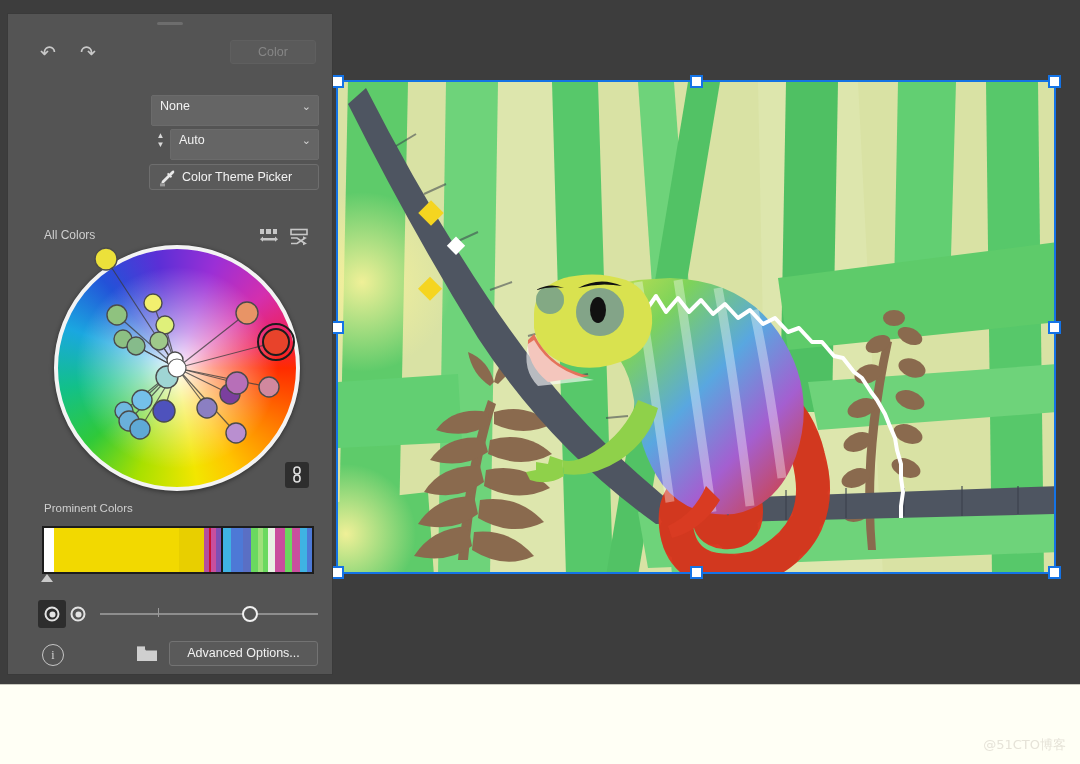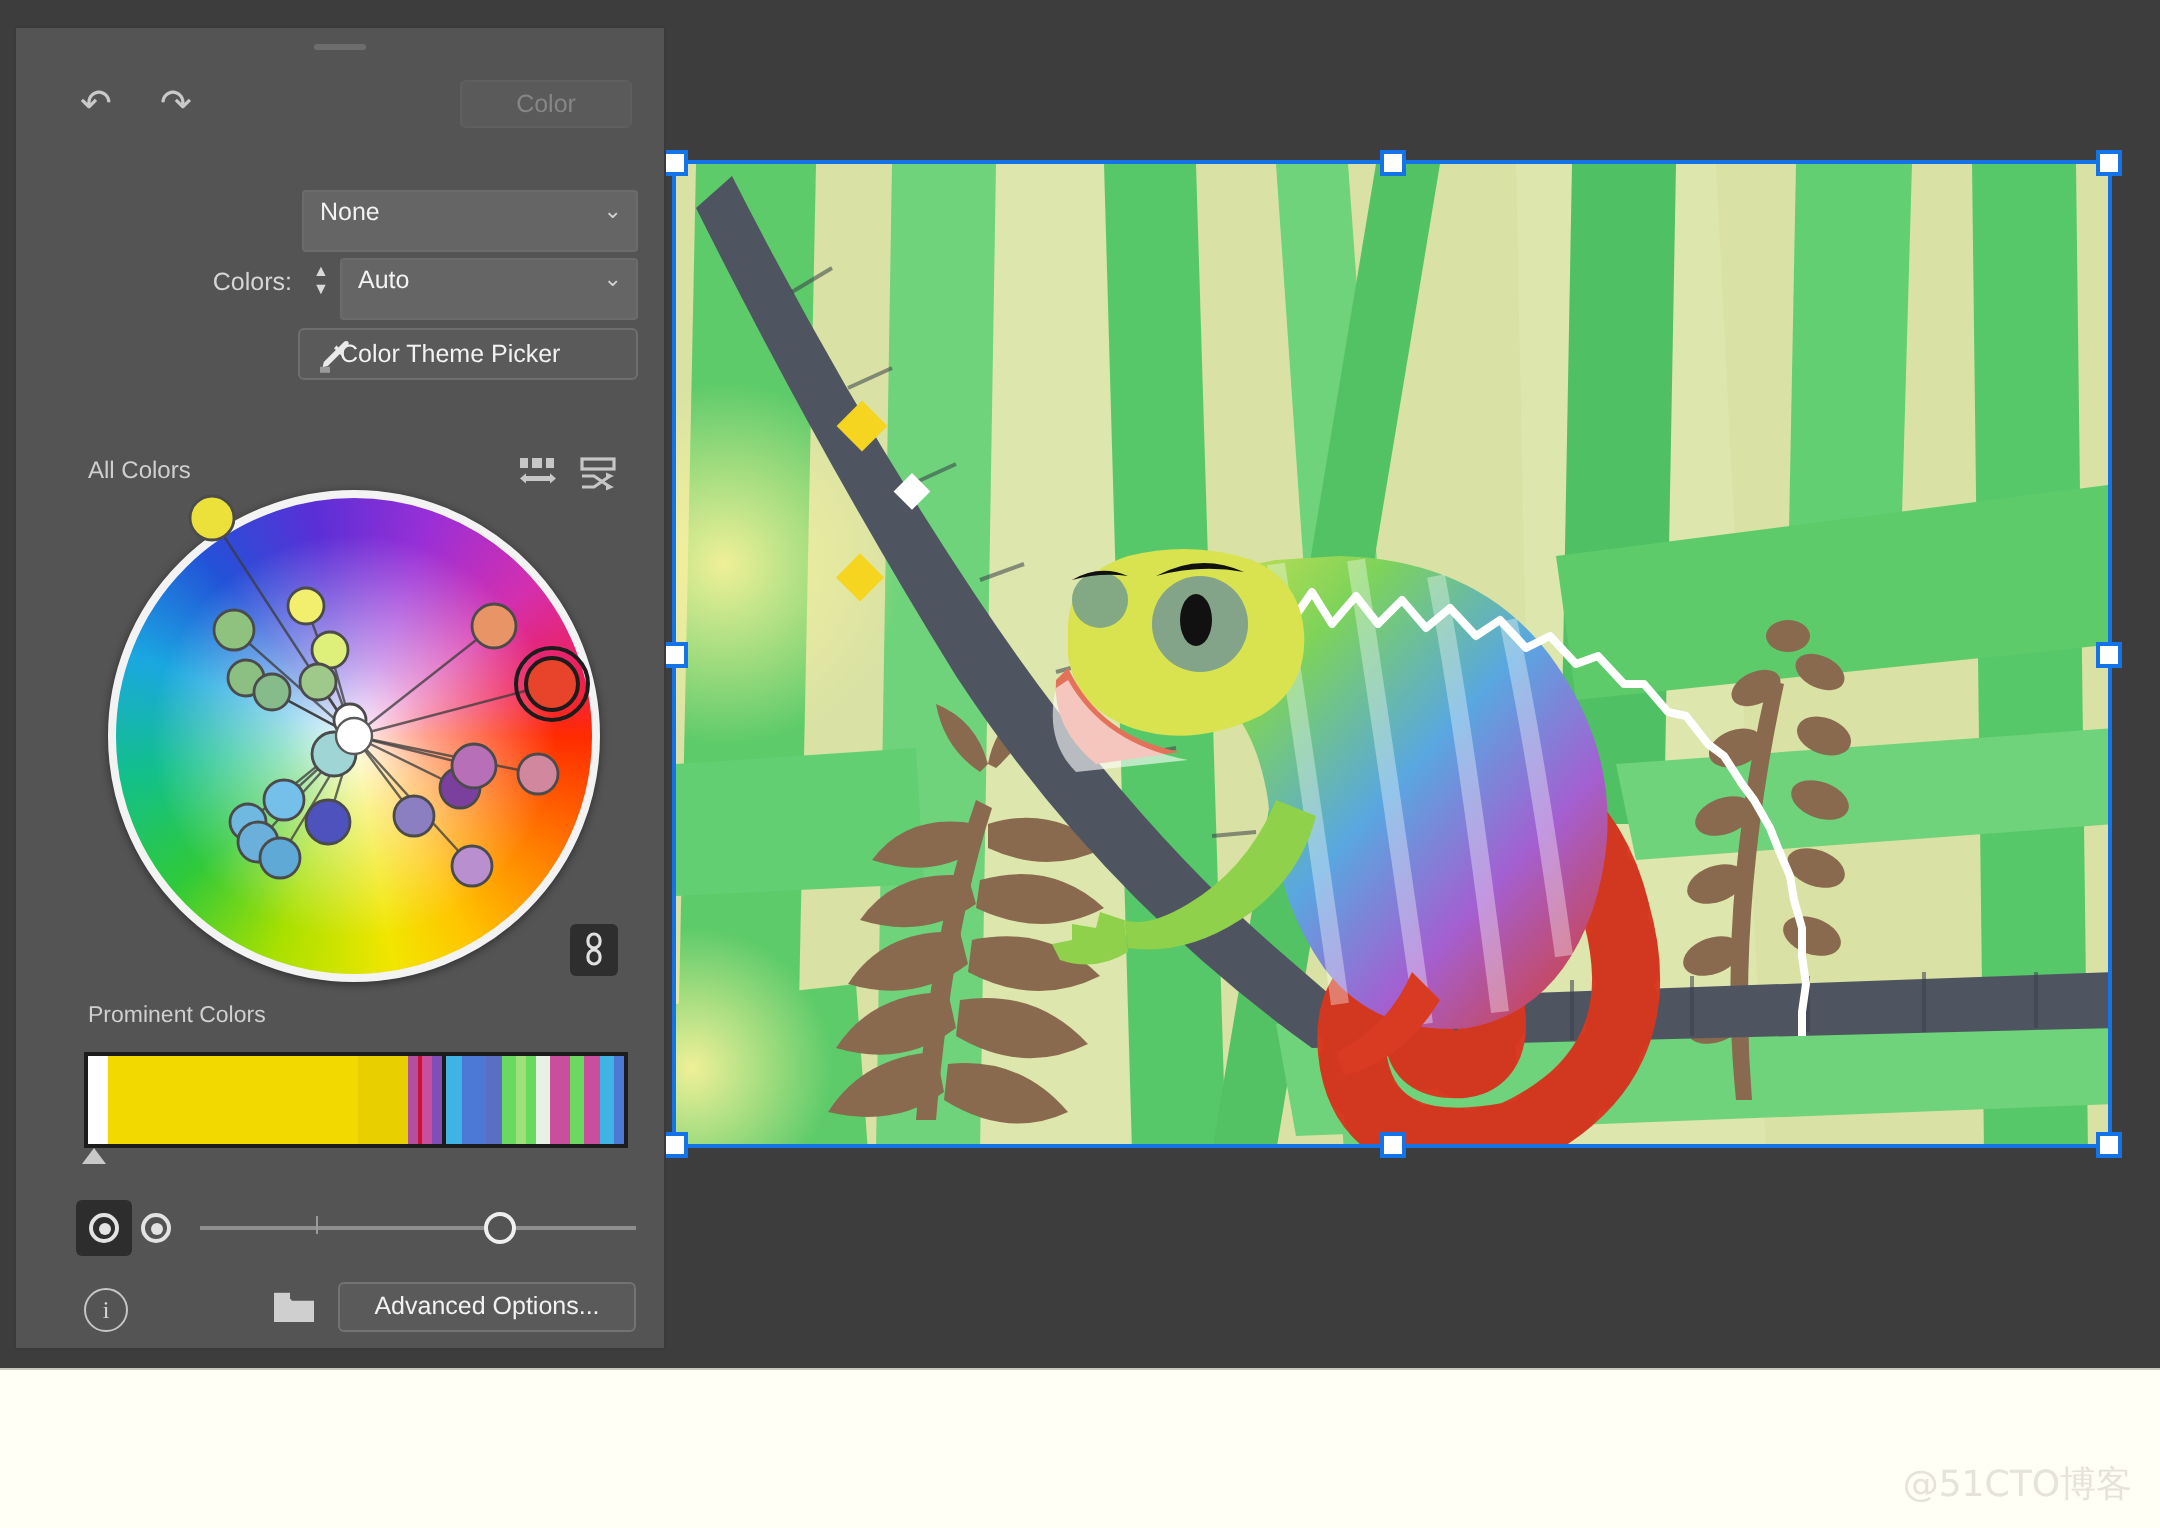--- a/index.html
+++ b/index.html
@@ -79,21 +79,21 @@
   }
   #colors-stepper{
     position:absolute; left:146px; top:117px; width:13px; height:22px;
     color:#d9d9d9; font-size:8px; line-height:9px; text-align:center;
     cursor:pointer;
   }
   #color-theme-picker{
     position:absolute; left:141px; top:150px; width:170px; height:26px;
     background:#5a5a5a; border:1px solid #6e6e6e; border-radius:3px;
     color:#f2f2f2; font-size:12.5px; line-height:24px;
-    padding-left:20px; cursor:pointer;
+    padding-left:32px; cursor:pointer;
   }
   #eyedropper-icon{
     position:absolute; left:8px; top:4px; width:20px; height:18px;
   }
 
   
   #all-colors-label{
     position:absolute; left:36px; top:214px; color:#cfcfcf; font-size:12px;
   }
   .wheel-tool{
@@ -183,21 +183,21 @@
     cursor:pointer;
   }
 
   
   #caption-strip{
     position:absolute; left:0; top:684px; width:1080px; height:80px;
     background:#fffff5; border-top:1px solid #c9c9bf;
   }
   #watermark{
     position:absolute; right:14px; bottom:10px;
-    color:#e6e3d8; font-size:18px;
+    color:#e6e3d8; font-size:13px;
     font-family:"DejaVu Sans", sans-serif;
   }
 </style>
 </head>
 <body>
 
 <div id="artboard-area">
 
   <div id="artwork-selection">
     <div id="artwork-canvas">
@@ -359,21 +359,20 @@
       <div class="hist-btn" id="undo-button">↶</div>
       <div class="hist-btn" id="redo-button">↷</div>
       <div id="reset-button">Color</div>
     </div>
 
     <div class="select-box" id="color-library-select" style="left:143px; top:81px; width:168px;">
       <span>None</span>
       <span class="chev">⌄</span>
     </div>
 
-    <div class="lbl" style="left:0; top:115px; width:138px;">Colors:</div>
     <div id="colors-stepper">
       <div>▲</div>
         <div>▼</div>
     </div>
     <div class="select-box" id="colors-select" style="left:162px; top:115px; width:149px;">
       <span>Auto</span>
       <span class="chev">⌄</span>
     </div>
 
     <div id="color-theme-picker">

